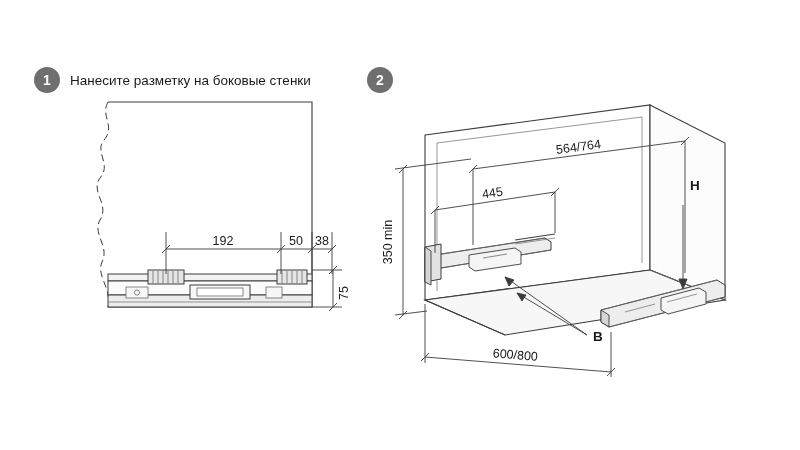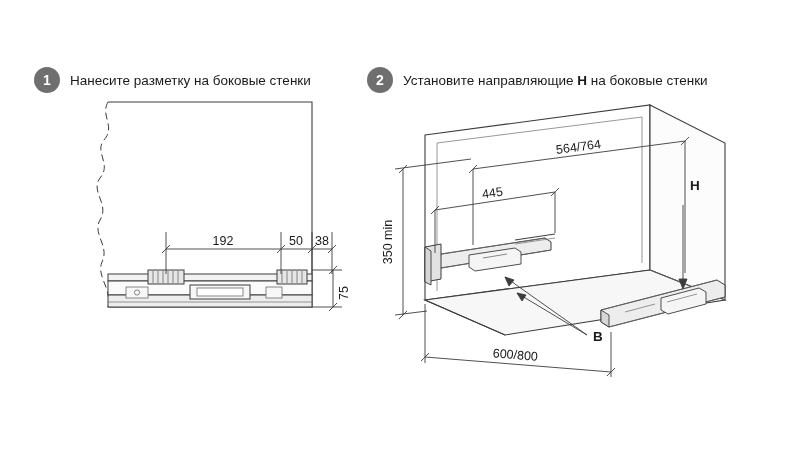--- a/index.html
+++ b/index.html
@@ -65,21 +65,20 @@
 
 <div class="page">
 
   <div class="step-header" id="step1-header">
     <div class="step-badge">1</div>
     <div class="step-title">Нанесите разметку на боковые стенки</div>
   </div>
 
   <div class="step-header" id="step2-header">
     <div class="step-badge">2</div>
-    <div class="step-title"><span>Установите направляющие </span><b>H</b><span> на боковые стенки</span></div>
   </div>
 
   <div class="figure" id="figure-1">
     <svg width="330" height="250" viewBox="0 0 330 250">
       <g fill="none" stroke="#3c3c3c" stroke-width="1.1">
 
         <path d="M78 20 L282 20 L282 225 L78 225"></path>
 
         <path d="M78 20 C 70 34, 86 44, 74 58 C 64 70, 82 82, 70 96 C 60 110, 80 122, 70 138 C 62 152, 80 164, 72 180 C 66 194, 82 206, 78 225" stroke="#3c3c3c" stroke-width="1" stroke-dasharray="7 4"></path>
       </g>

